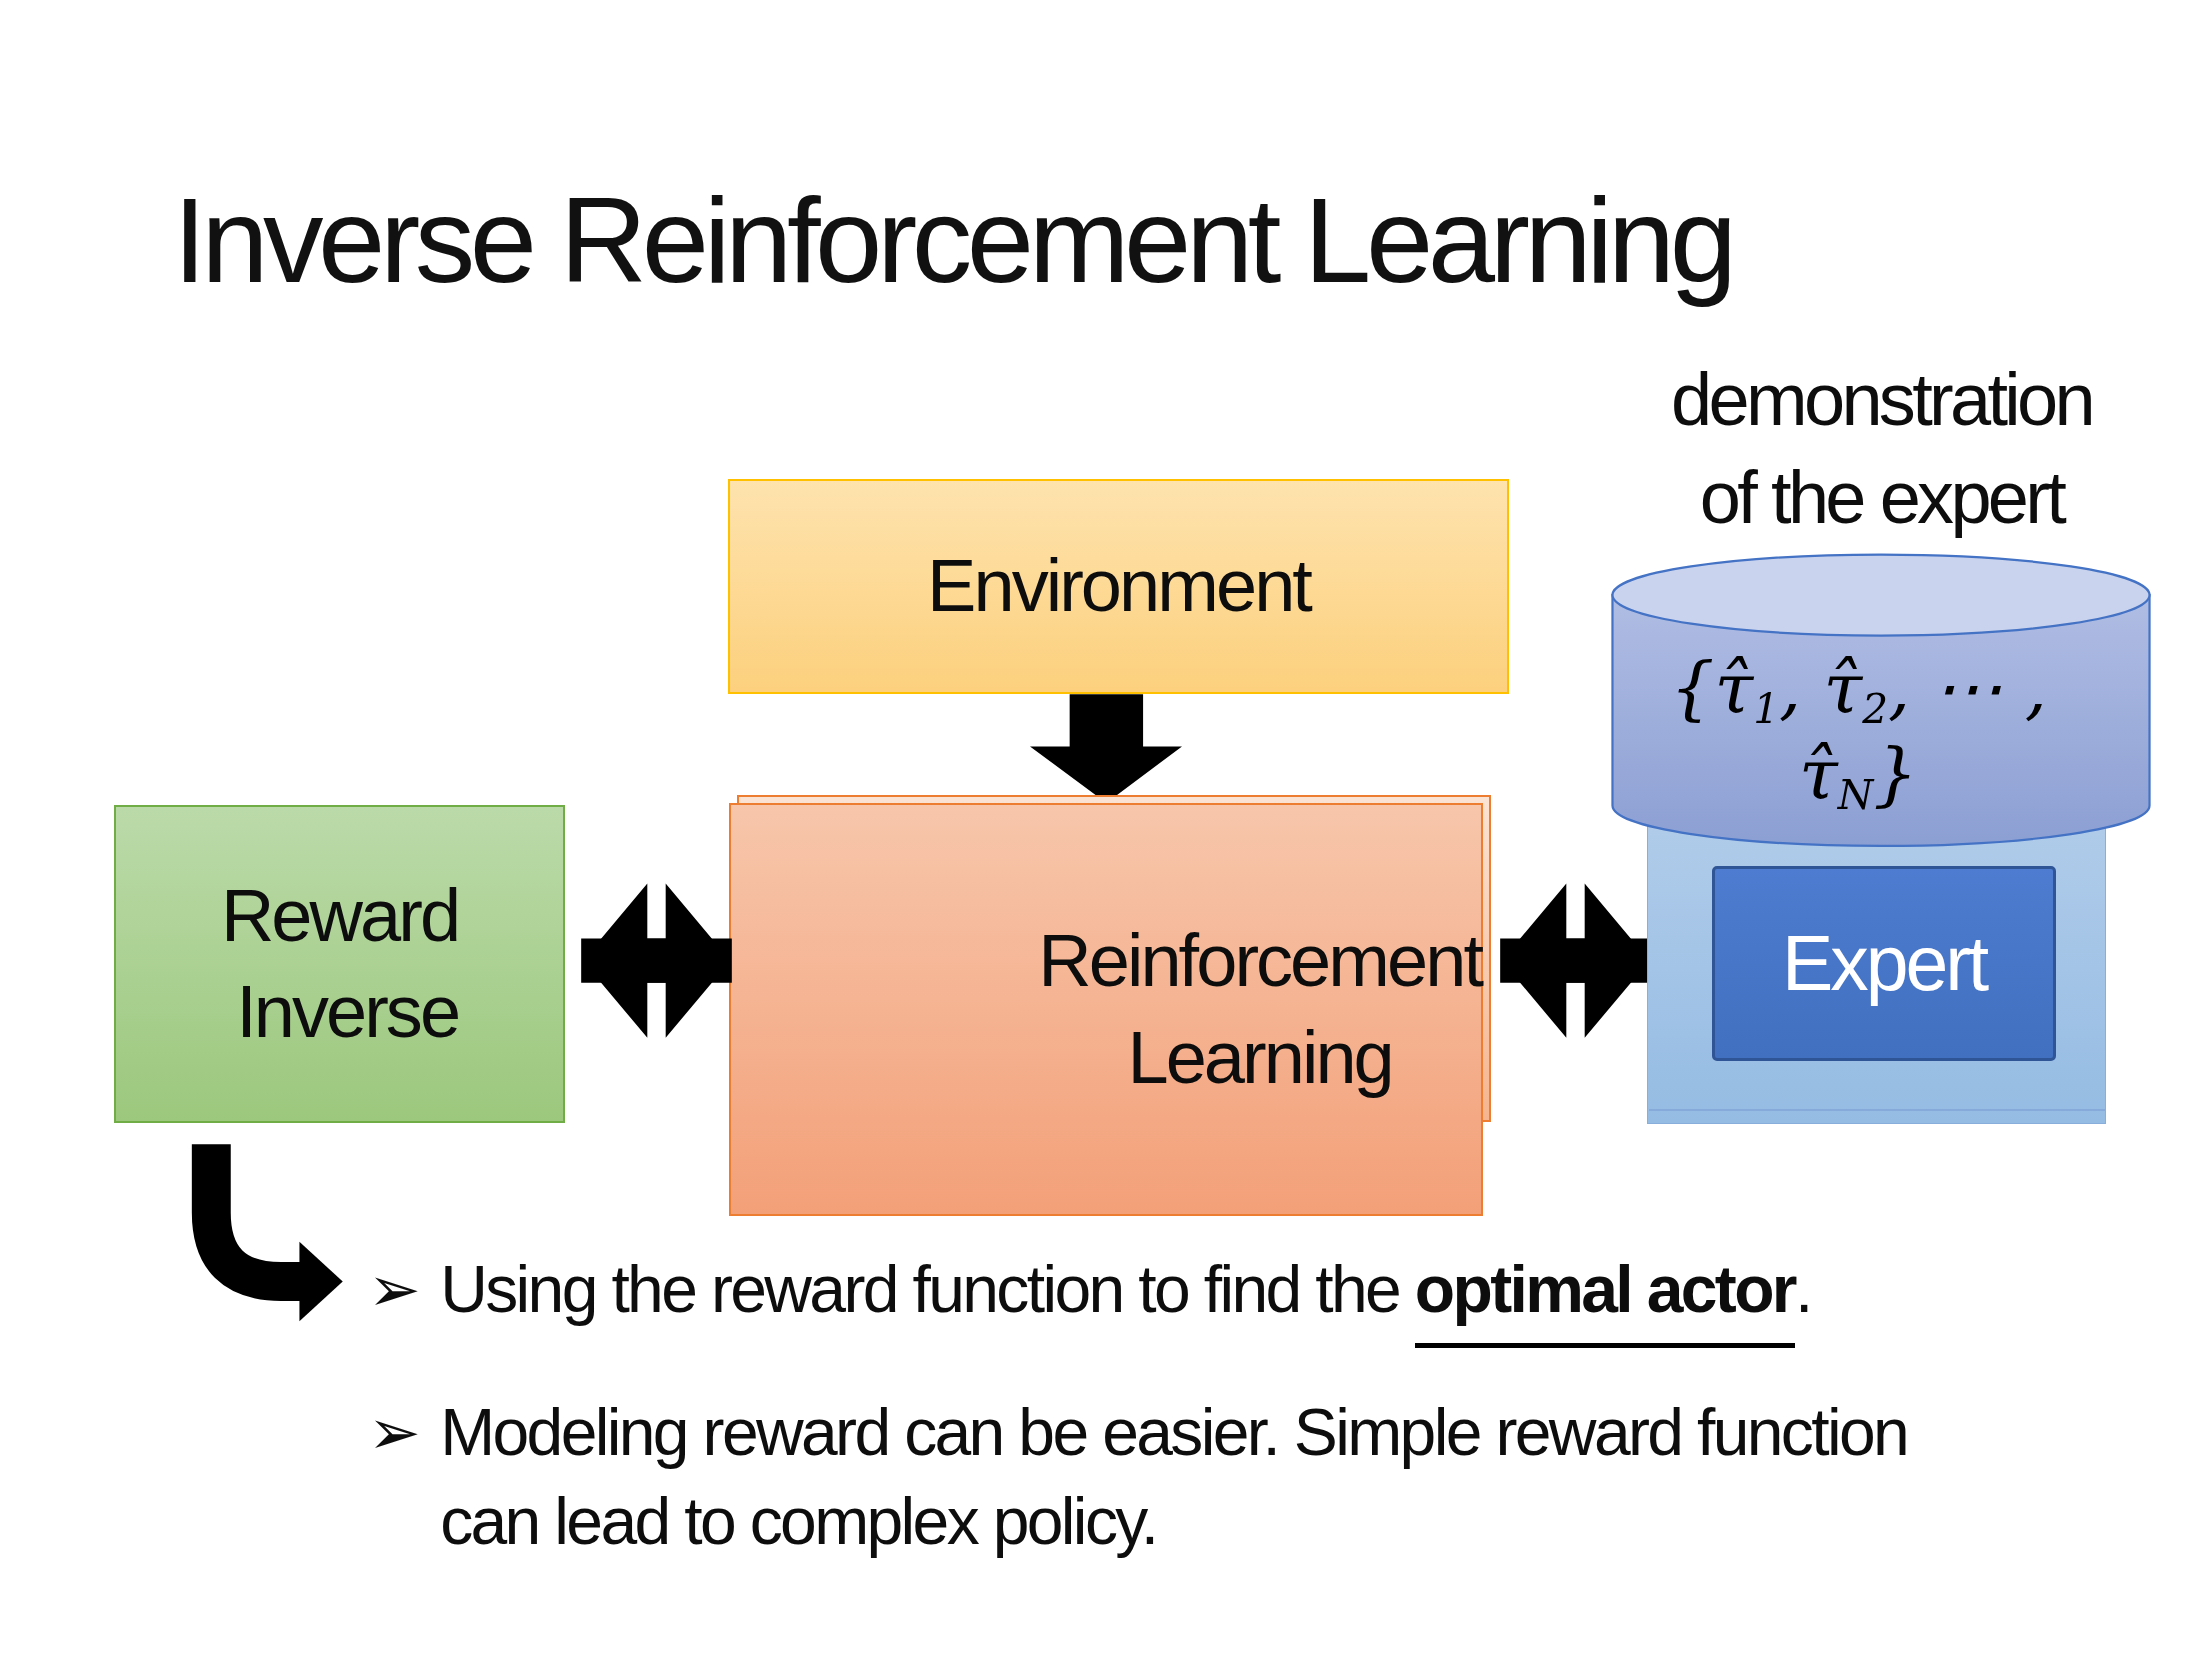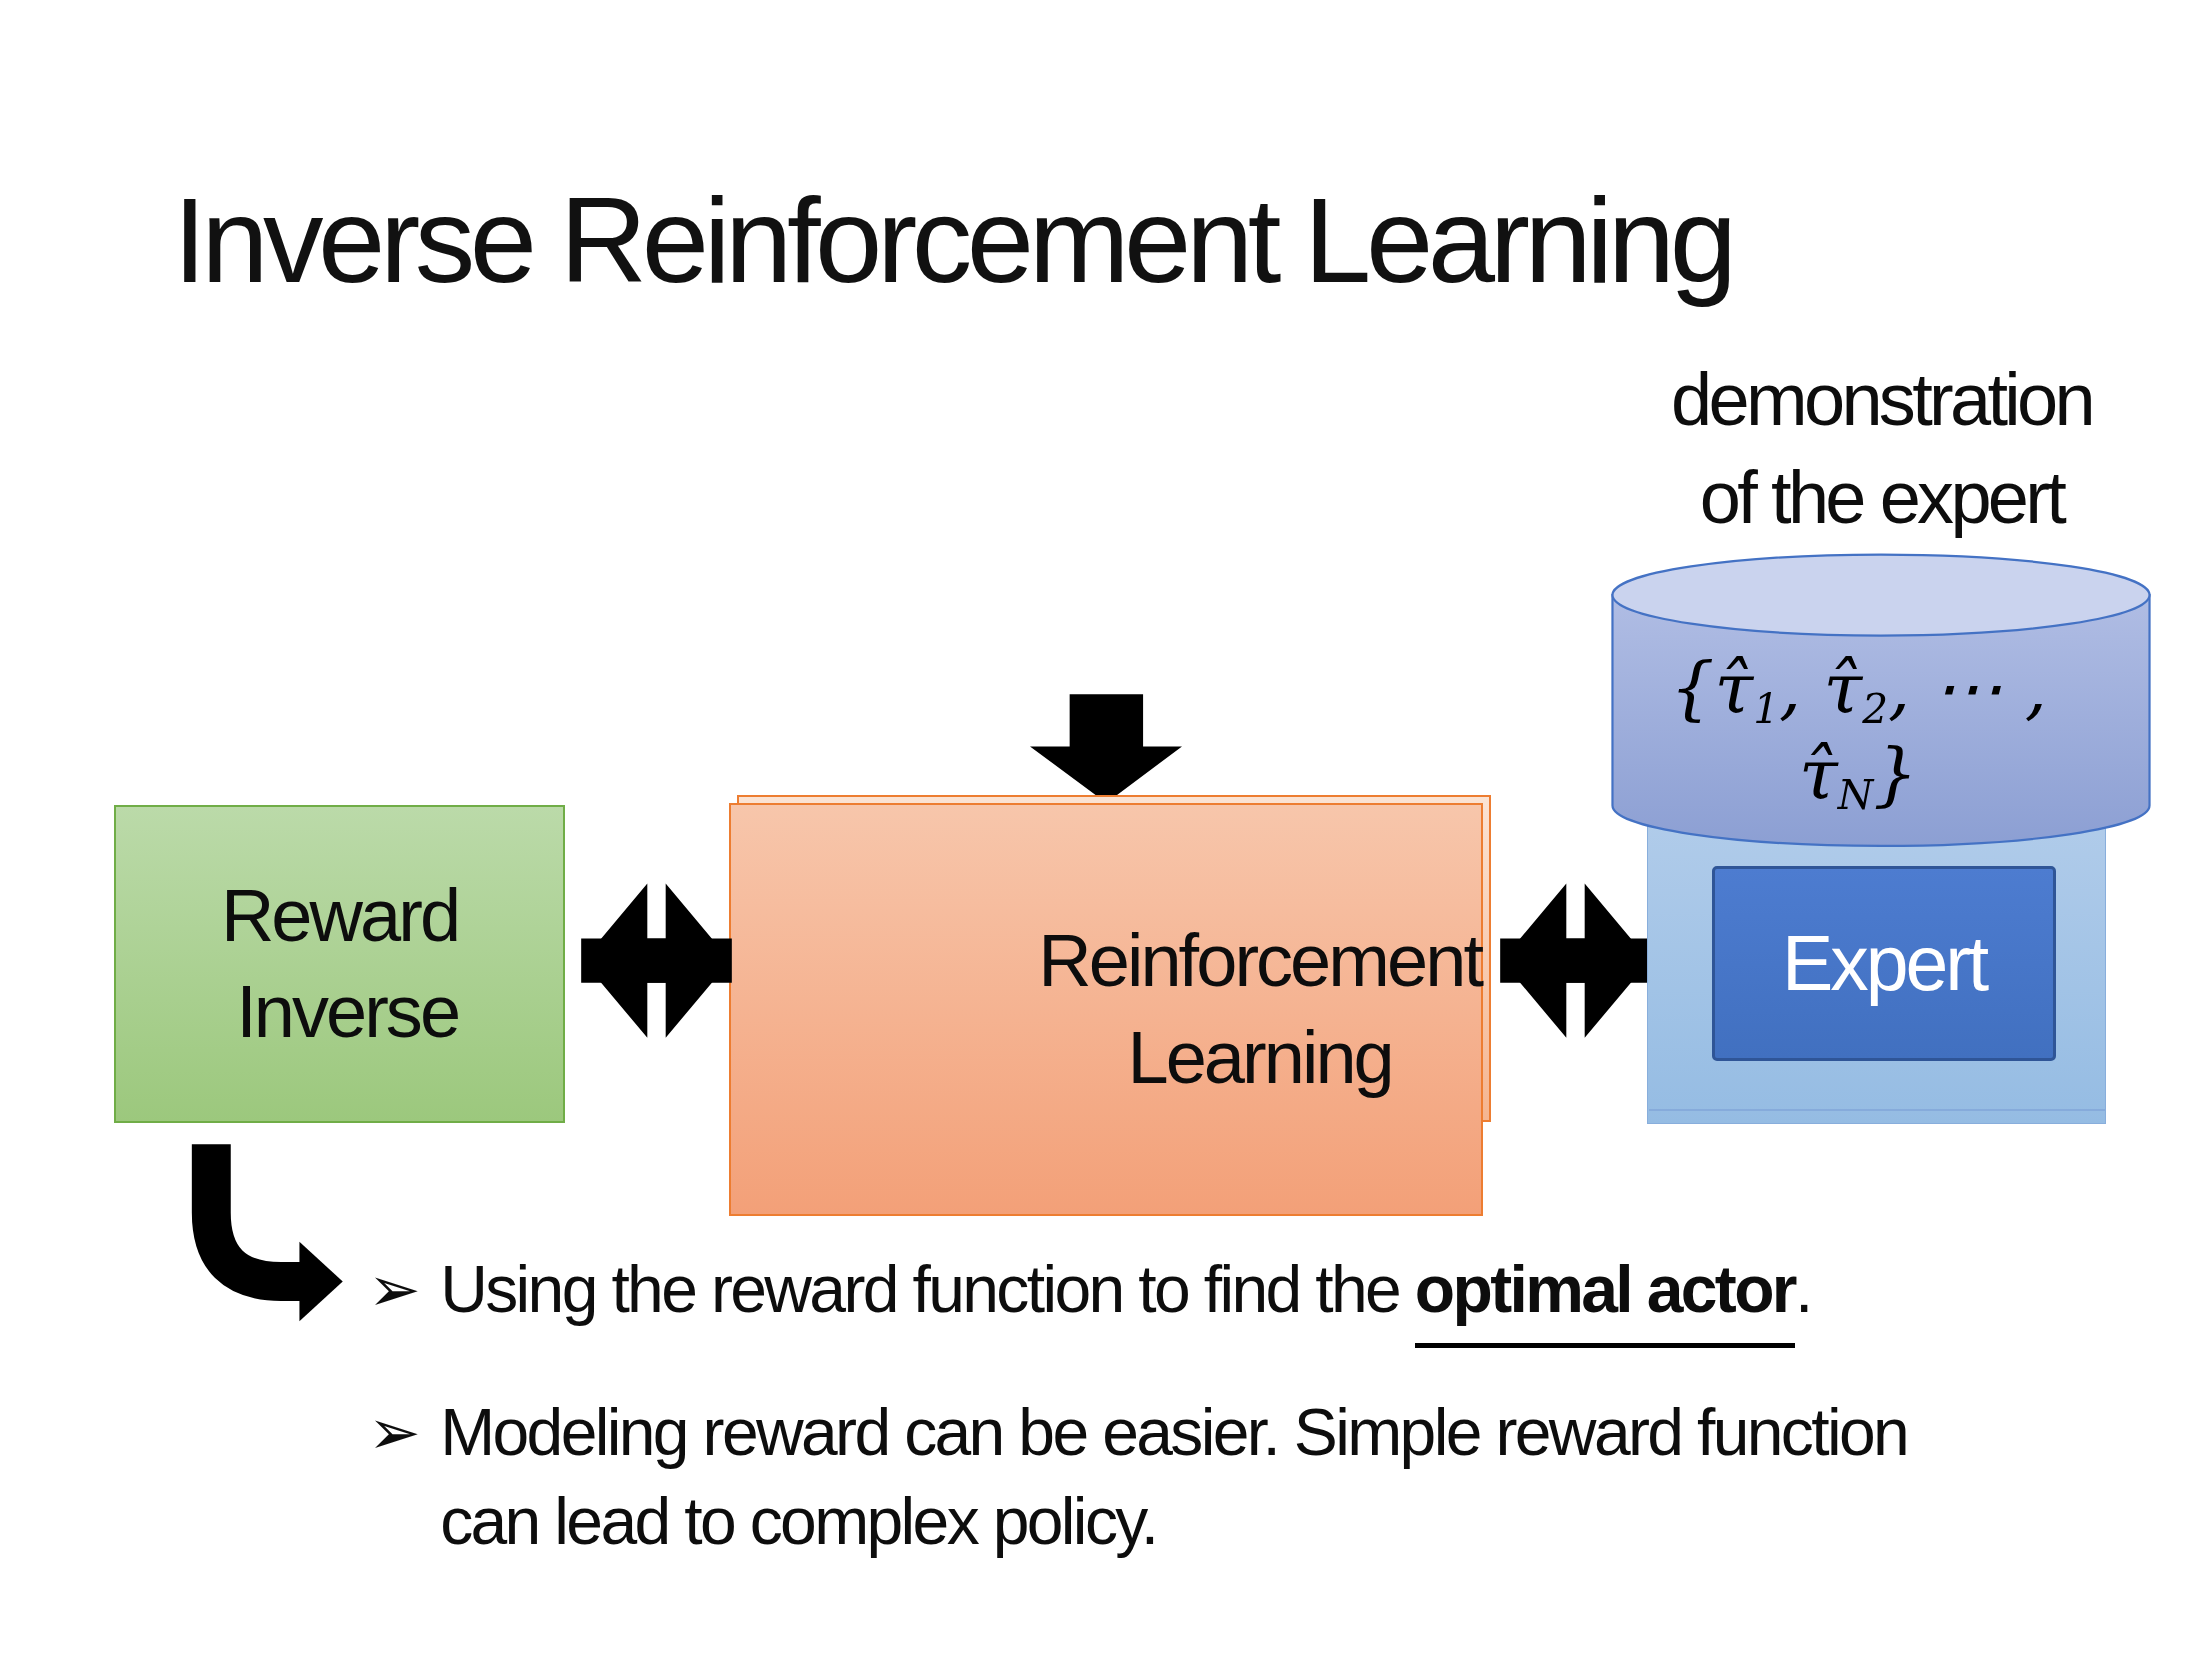--- a/index.html
+++ b/index.html
@@ -90,20 +90,23 @@
 
 <div id="stage">
 
   <div id="demo-label" class="abs">
     <div>demonstration</div>
     <div>of the expert</div>
   </div>
 
   <div id="title" class="abs">Inverse Reinforcement Learning</div>
 
+  <div id="env-box" class="abs dbox">
+    <span>Environment</span>
+  </div>
 
   <svg id="down-arrow" class="abs" viewBox="0 0 207 149">
     <polygon points="54,0 154,0 154,71 207,71 104,148 0,71 54,71" fill="#000"></polygon>
   </svg>
 
   <div id="reward-box" class="abs dbox">
     <div>
       <div>Reward</div>
       <div>Inverse</div>
     </div>

